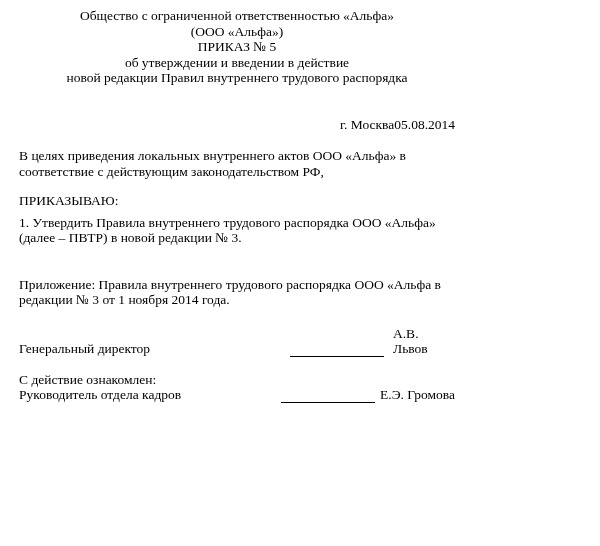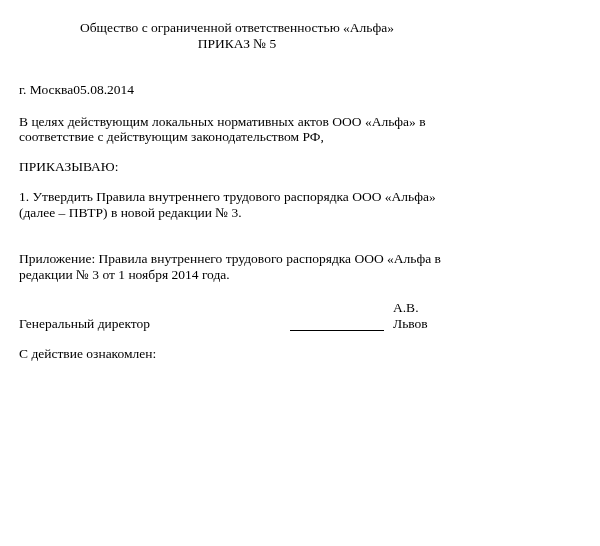--- a/index.html
+++ b/index.html
@@ -10,34 +10,34 @@
   .page {
     position: relative;
     width: 476px;
     height: 546px;
     background: #ffffff;
     color: #000000;
     font-family: "Liberation Serif", "DejaVu Serif", serif;
     font-size: 13.5px;
     line-height: 15.5px;
     box-sizing: border-box;
-    padding: 16px 21px 0 19px;
+    padding: 4px 21px 0 19px;
     overflow: hidden;
   }
   .centered { text-align: center; }
   .company-block { margin-top: 4px; }
   .title-block  { }
   .city-date {
     margin-top: 31px;
     display: flex;
-    justify-content: flex-start;
+    justify-content: flex-end;
   }
   .preamble   { margin-top: 16px; }
   .order-verb { margin-top: 14px; }
-  .items      { margin-top: 15px; }
+  .items      { margin-top: 6px; }
   .items p    { margin: 0; }
   .attachment { margin-top: 31px; }
   .sig-row {
     display: flex;
     align-items: flex-end;
   }
   .sig-row-1 { margin-top: 18px; gap: 9px; }
   .ack-block { margin-top: 15px; }
   .sig-title { width: 262px; flex: none; }
   .sig-line {
@@ -49,44 +49,52 @@
   .sig-name { margin-left: auto; }
   p { margin: 0; }
 </style>
 </head>
 <body>
 
 <div class="page">
 
   <div class="company-block centered">
     <p>Общество с ограниченной ответственностью «Альфа»</p>
+    <p>(ООО «Альфа»)</p>
   </div>
 
   <div class="title-block centered">
     <p>ПРИКАЗ № 5</p>
+    <p>об утверждении и введении в действие</p>
+    <p>новой редакции Правил внутреннего трудового распорядка</p>
   </div>
 
   <div class="city-date">
     <span>г. Москва</span>
     <span>05.08.2014</span>
   </div>
 
-  <p class="preamble">В целях действующим локальных нормативных актов ООО «Альфа» в соответствие с действующим законодательством РФ,</p>
+  <p class="preamble">В целях приведения локальных внутреннего актов ООО «Альфа» в соответствие с действующим законодательством РФ,</p>
 
   <p class="order-verb">ПРИКАЗЫВАЮ:</p>
 
   <div class="items">
     <p>1. Утвердить Правила внутреннего трудового распорядка ООО «Альфа» (далее – ПВТР) в новой редакции № 3.</p>
   </div>
 
   <p class="attachment">Приложение: Правила внутреннего трудового распорядка ООО «Альфа в редакции № 3 от 1 ноября 2014 года.</p>
 
   <div class="sig-row sig-row-1">
     <span class="sig-title">Генеральный директор</span>
     <span class="sig-line"></span>
     <span class="sig-name">А.В. Львов</span>
   </div>
 
   <div class="ack-block">
     <p>С действие ознакомлен:</p>
+    <div class="sig-row">
+      <span class="sig-title">Руководитель отдела кадров</span>
+      <span class="sig-line"></span>
+      <span class="sig-name">Е.Э. Громова</span>
+    </div>
   </div>
 
 </div>
 
 </body></html>

